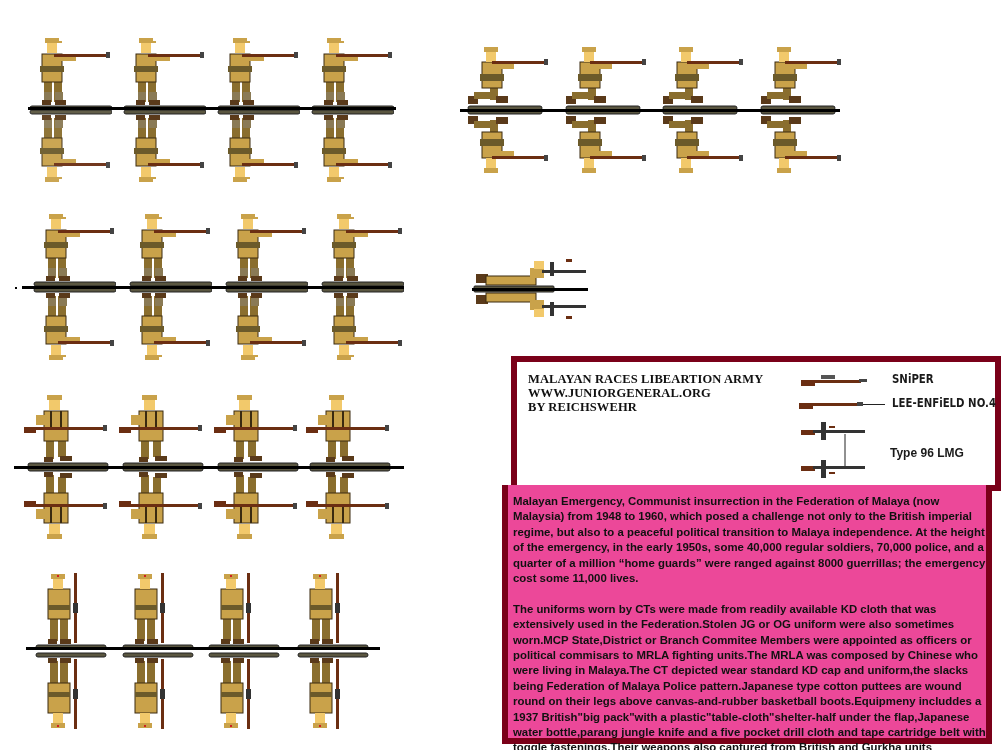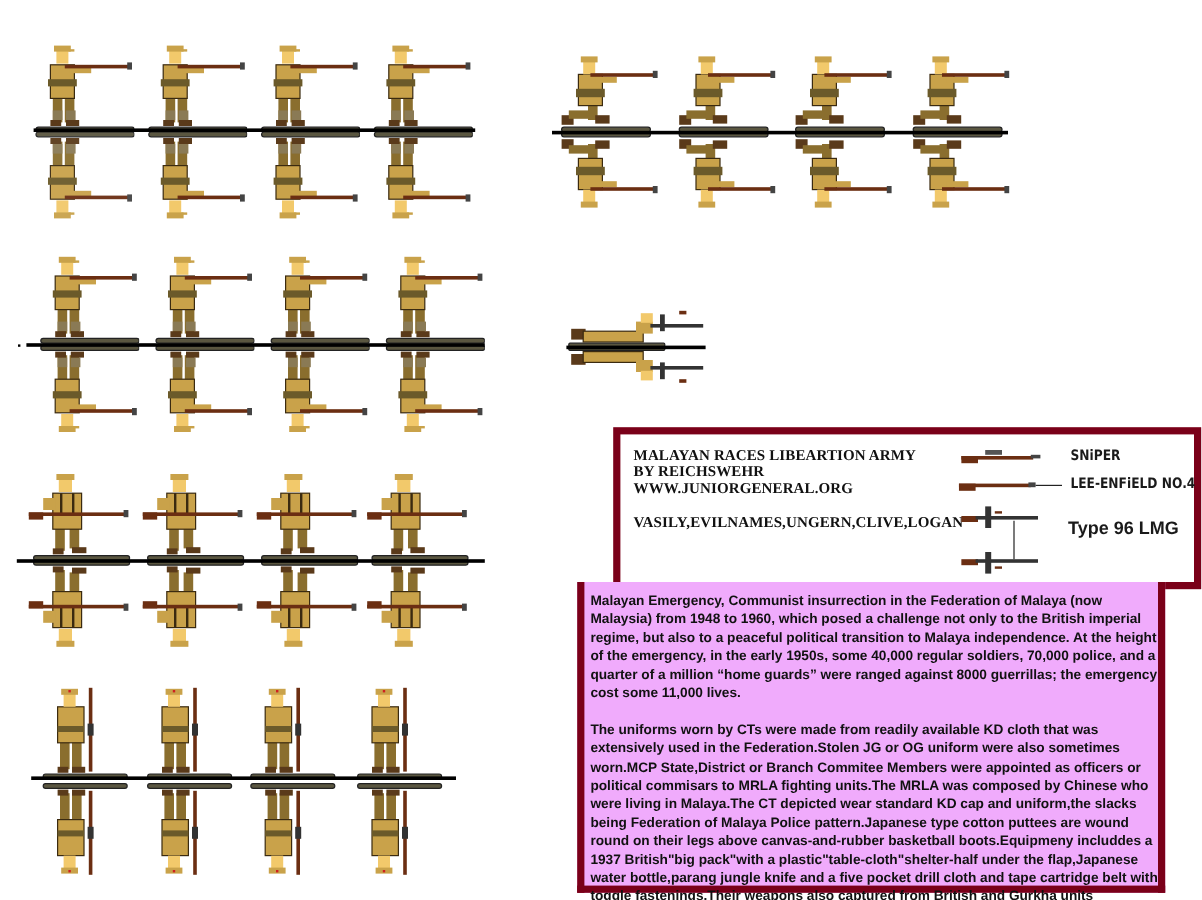--- a/index.html
+++ b/index.html
@@ -1,28 +1,28 @@
 <!DOCTYPE html>
 <html><head>
 <meta charset="utf-8">
 <style>
   html, body { margin:0; padding:0; background:#ffffff; }
   body { width:1002px; height:750px; position:relative; overflow:hidden; font-family:"Liberation Sans", sans-serif; }
   .fig { position:absolute; width:90px; height:150px; }
   .fig svg { display:block; }
   .sep { position:absolute; height:3px; background:#000; }
   .box1 { position:absolute; left:511px; top:356px; width:478px; height:123px; border:6px solid #7a0019; background:#fff; }
-  .box2 { position:absolute; left:481px; top:485px; width:478px; height:253px; border:6px solid #7a0019; border-top:none; background:#f0abfc; }
+  .box2 { position:absolute; left:502px; top:485px; width:478px; height:253px; border:6px solid #7a0019; border-top:none; background:#ec4899; }
   .credits { position:absolute; left:11px; top:10px; font-family:"Liberation Serif", serif; font-weight:bold; font-size:12.5px; line-height:14px; color:#111; text-transform:uppercase; letter-spacing:0.1px; }
   .credits div { white-space:nowrap; }
   .credits .gap { height:14px; }
   .wlabel { position:absolute; font-family:"DejaVu Sans", sans-serif; font-weight:bold; color:#1a1a1a; white-space:nowrap; }
   .wl1 { left:375px; top:10px; font-size:12px; transform:scaleX(0.85); transform-origin:left; }
   .wl2 { left:375px; top:34px; font-size:12px; transform:scaleX(0.85); transform-origin:left; }
-  .wl3 { left:373px; top:70px; font-size:15px; font-family:"Liberation Sans", sans-serif; }
+  .wl3 { left:373px; top:84px; font-size:12px; font-family:"Liberation Sans", sans-serif; }
   .weap { position:absolute; }
   .desc { position:absolute; left:5px; top:9px; width:474px; font-family:"Liberation Sans", sans-serif; font-weight:bold; font-size:11.4px; line-height:15.4px; color:#111; }
   .desc p { margin:0 0 15.4px 0; }
 </style>
 </head>
 <body>
 
 <svg width="0" height="0" style="position:absolute">
   <defs>
 
@@ -284,24 +284,23 @@
       <g transform="translate(0,156) scale(1,-1)">
         <use href="#atease"></use>
       </g>
     </svg>
   </div>
 <div class="sep" style="left:26px;top:647px;width:354px;"></div>
 
 <div class="box1">
   <div class="credits">
     <div>MALAYAN RACES LIBEARTION ARMY</div>
+    <div>WWW.JUNIORGENERAL.ORG</div>
     <div>BY REICHSWEHR</div>
-    <div>WWW.JUNIORGENERAL.ORG</div>
     <div class="gap"></div>
-    <div>VASILY,EVILNAMES,UNGERN,CLIVE,LOGAN</div>
   </div>
 
   <svg class="weap" style="left:284px;top:12px;" width="70" height="14">
     <rect x="0" y="6" width="60" height="3" fill="#6b2e12"></rect>
     <rect x="0" y="6" width="14" height="6" fill="#6b2e12"></rect>
     <rect x="20" y="1" width="14" height="4" fill="#555"></rect>
     <rect x="58" y="5" width="8" height="3" fill="#444"></rect>
   </svg>
   <svg class="weap" style="left:282px;top:36px;" width="90" height="14">
     <rect x="0" y="5" width="60" height="3" fill="#6b2e12"></rect>

